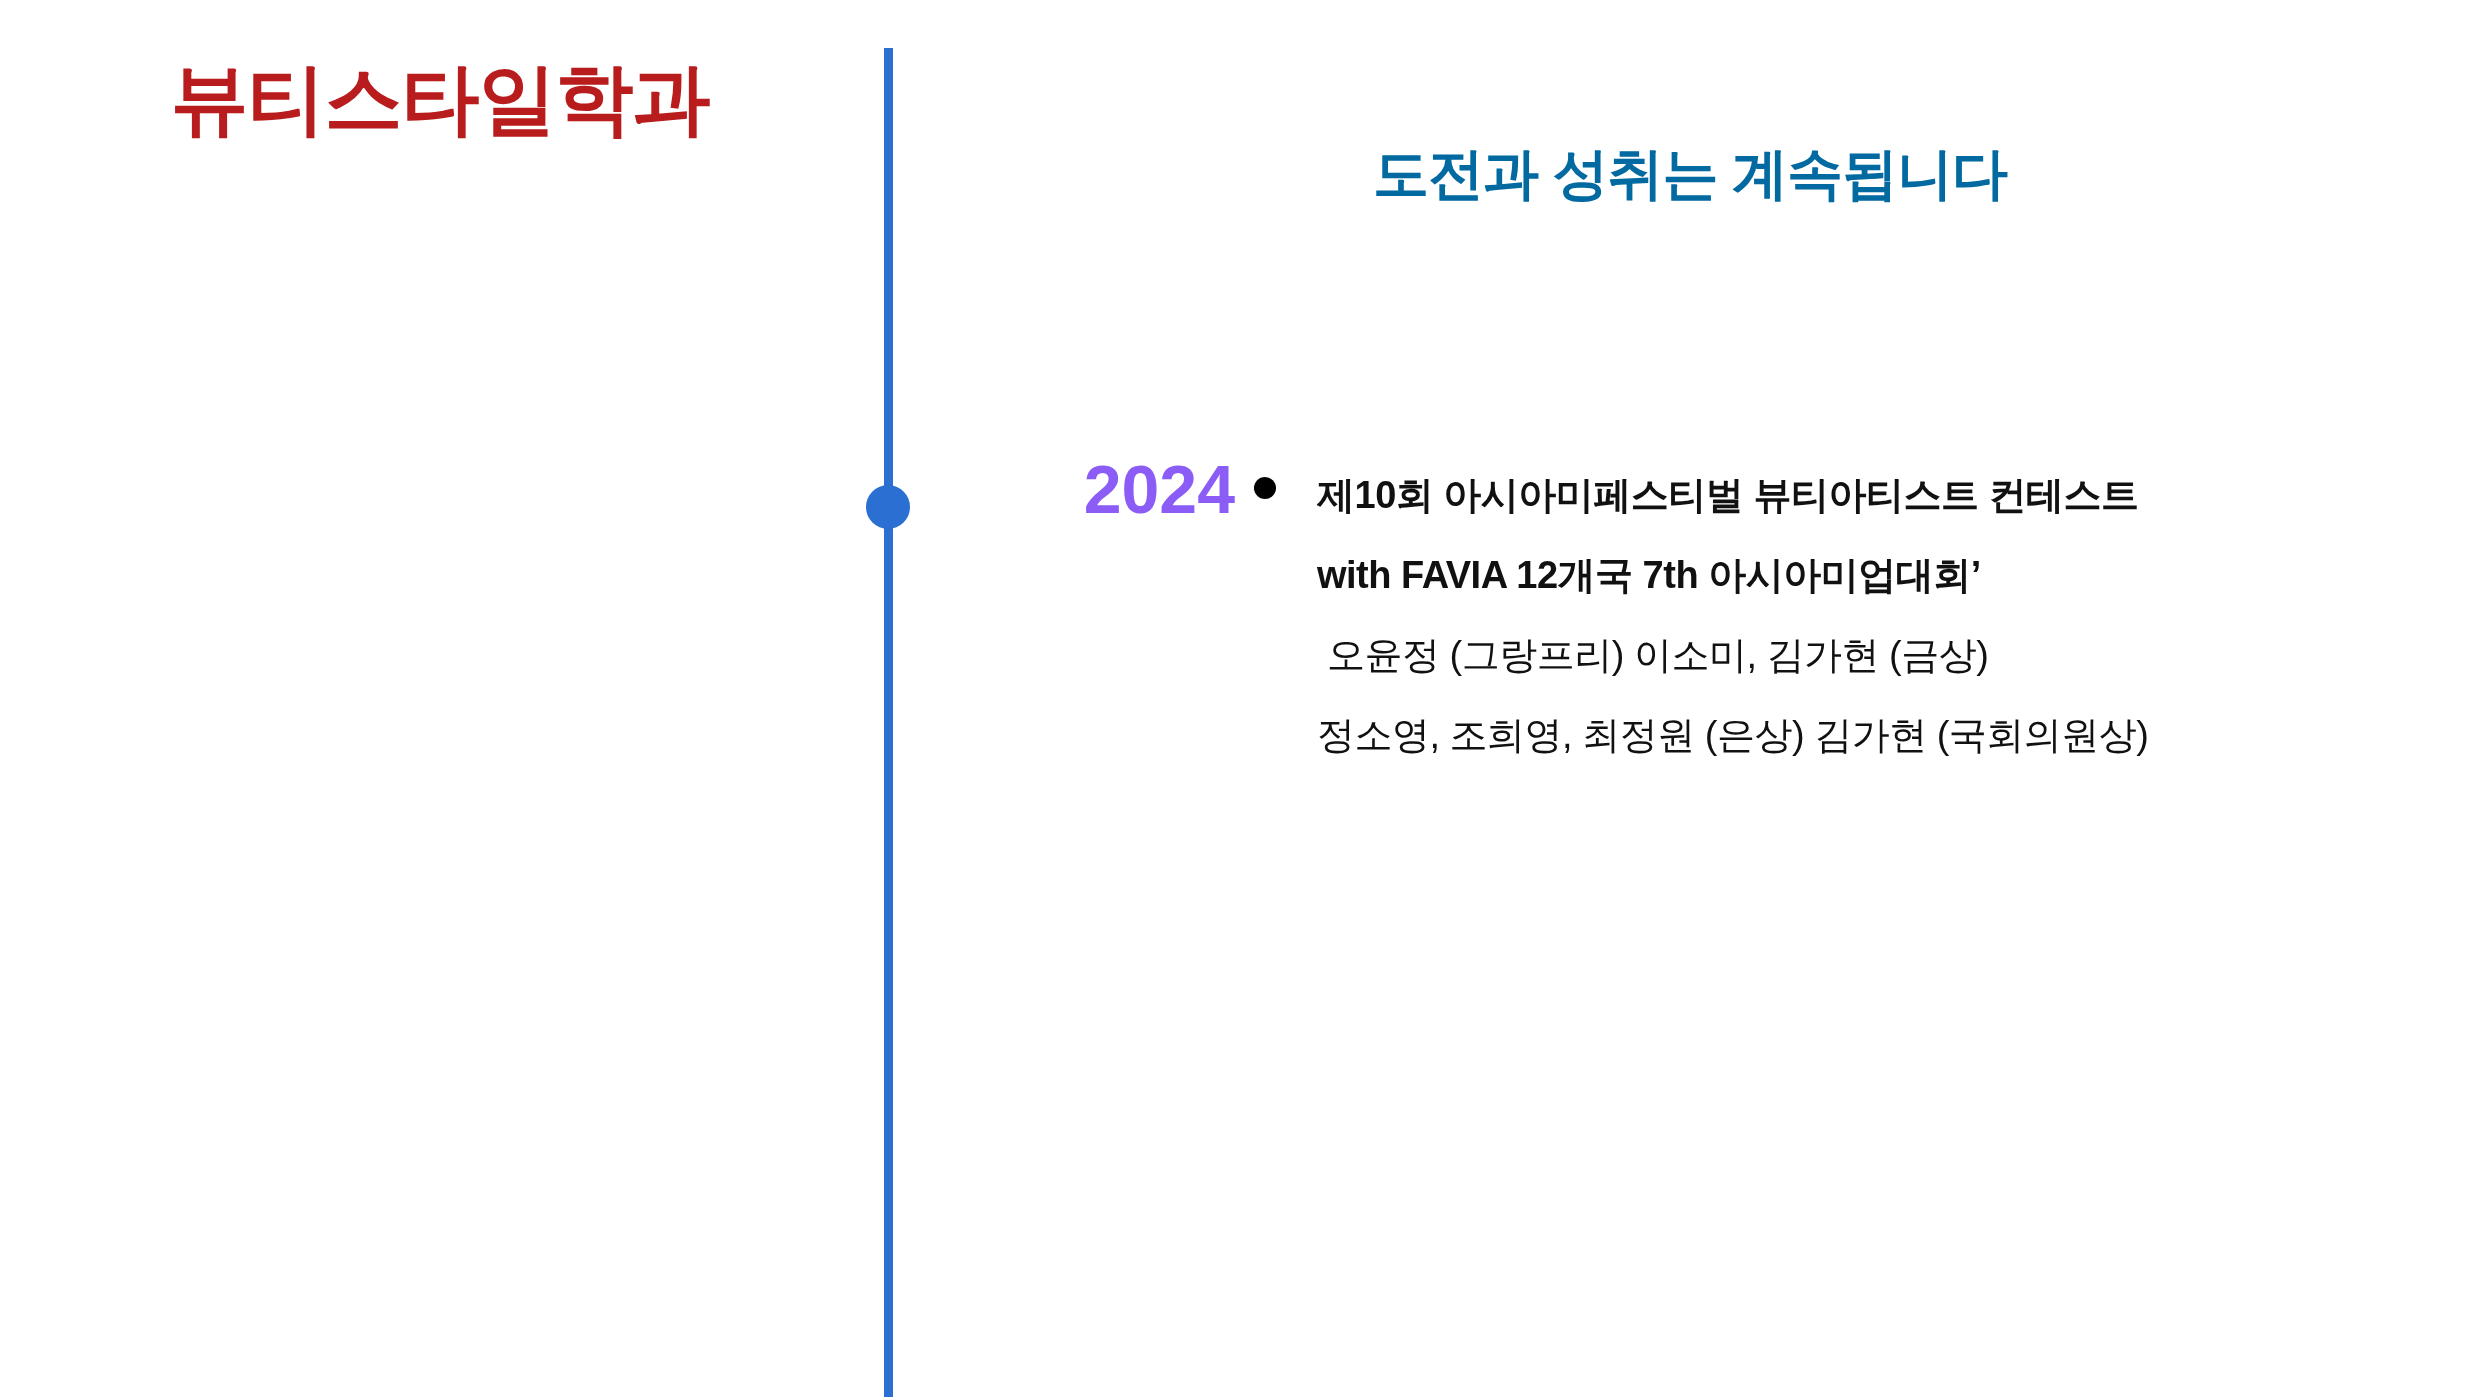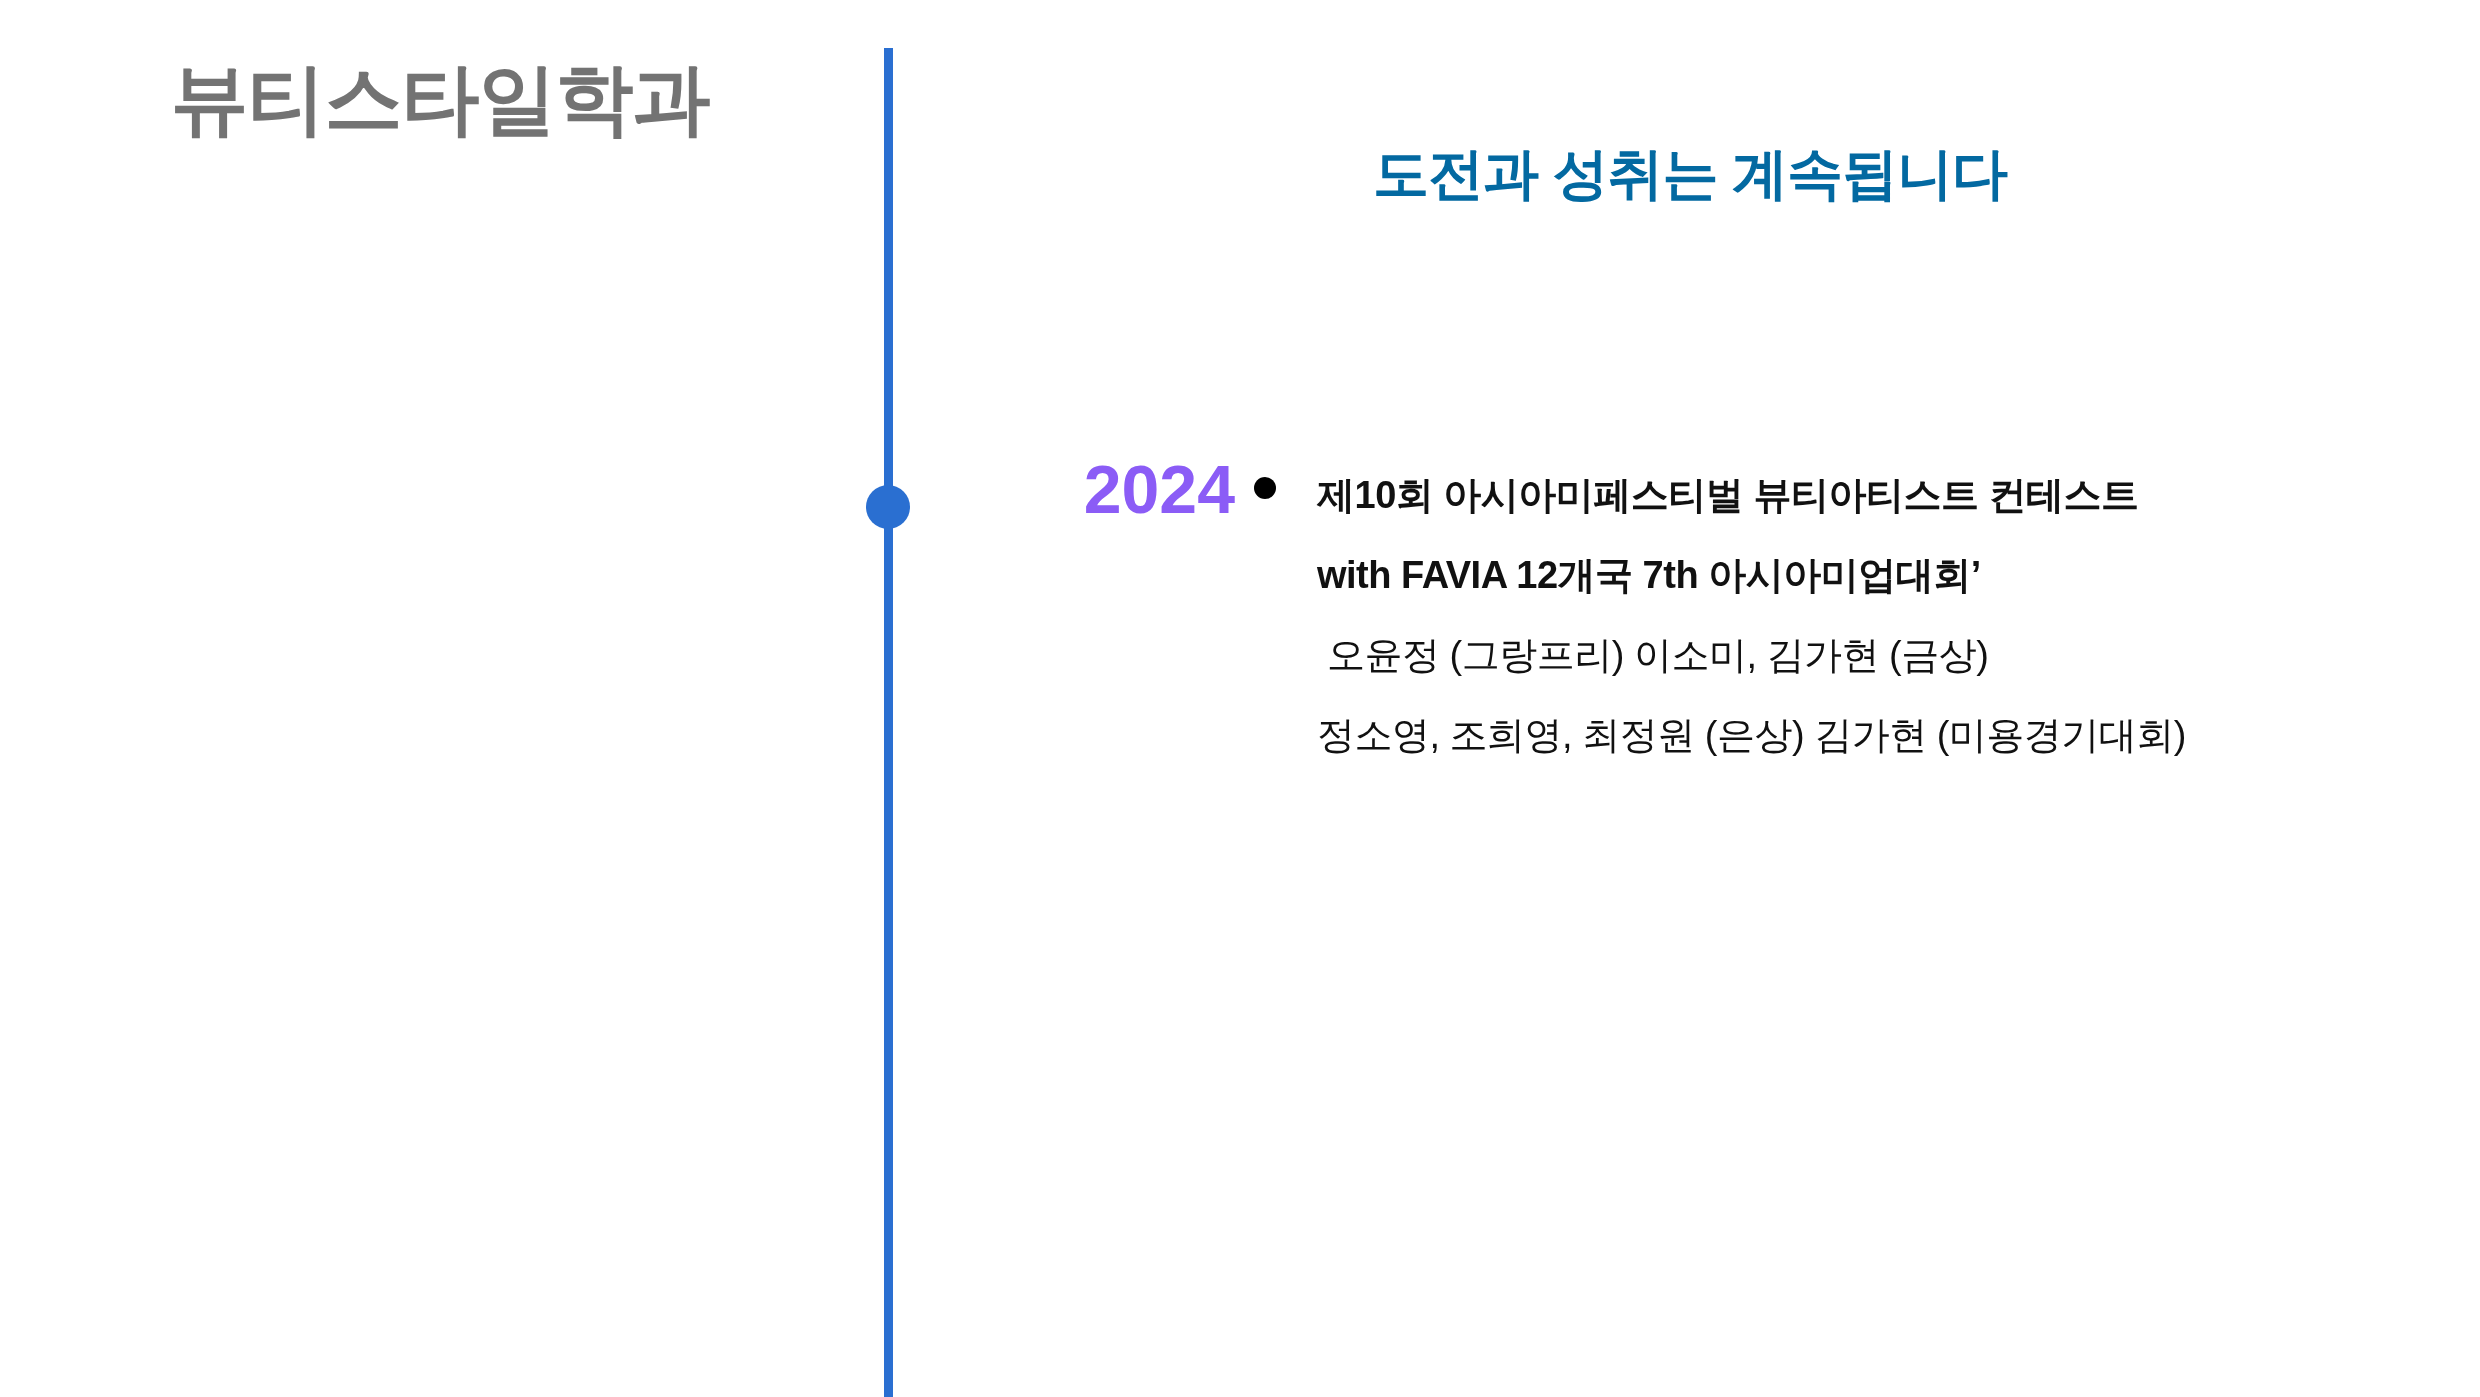--- a/index.html
+++ b/index.html
@@ -20,21 +20,21 @@
   
   .left-title {
     position: absolute;
     left: 60px;
     top: 50px;
     width: 760px;
     text-align: center;
     font-weight: bold;
     font-size: 78px;
     line-height: 1.28;
-    color: #737373;
+    color: #b91c1c;
     letter-spacing: -1px;
   }
   .left-title .line {
     display: block;
     white-space: nowrap;
   }
 
   
   .timeline-rule {
     position: absolute;
@@ -132,17 +132,17 @@
 
 <div class="year-label">2024</div>
 
 <div class="entries">
 
   <div class="entry">
     <span class="bullet"></span>
     <div class="entry-line bold">제10회 아시아미페스티벌 뷰티아티스트 컨테스트</div>
     <div class="entry-line bold">with FAVIA 12개국 7th 아시아미업대회’</div>
     <div class="entry-line indent">오윤정 (그랑프리) 이소미, 김가현 (금상)</div>
-    <div class="entry-line">정소영, 조희영, 최정원 (은상) 김가현 (미용경기대회)</div>
+    <div class="entry-line">정소영, 조희영, 최정원 (은상) 김가현 (국회의원상)</div>
   </div>
 
 
 </div>
 
 </body></html>

